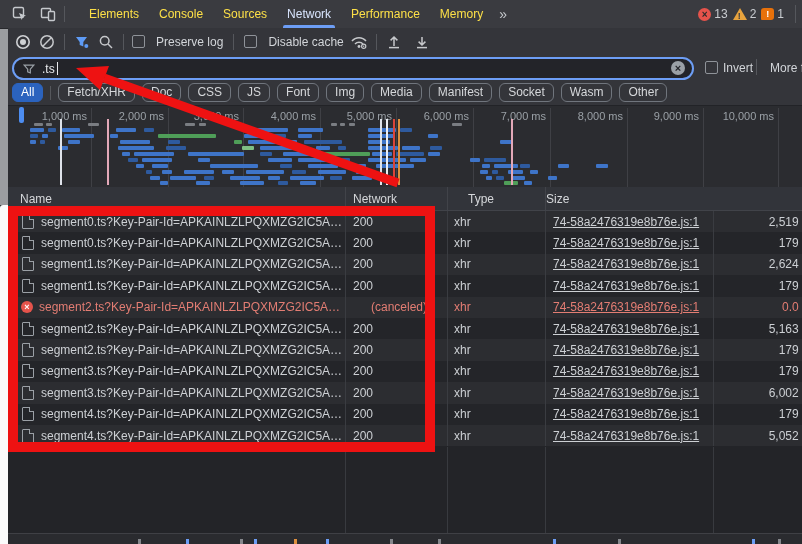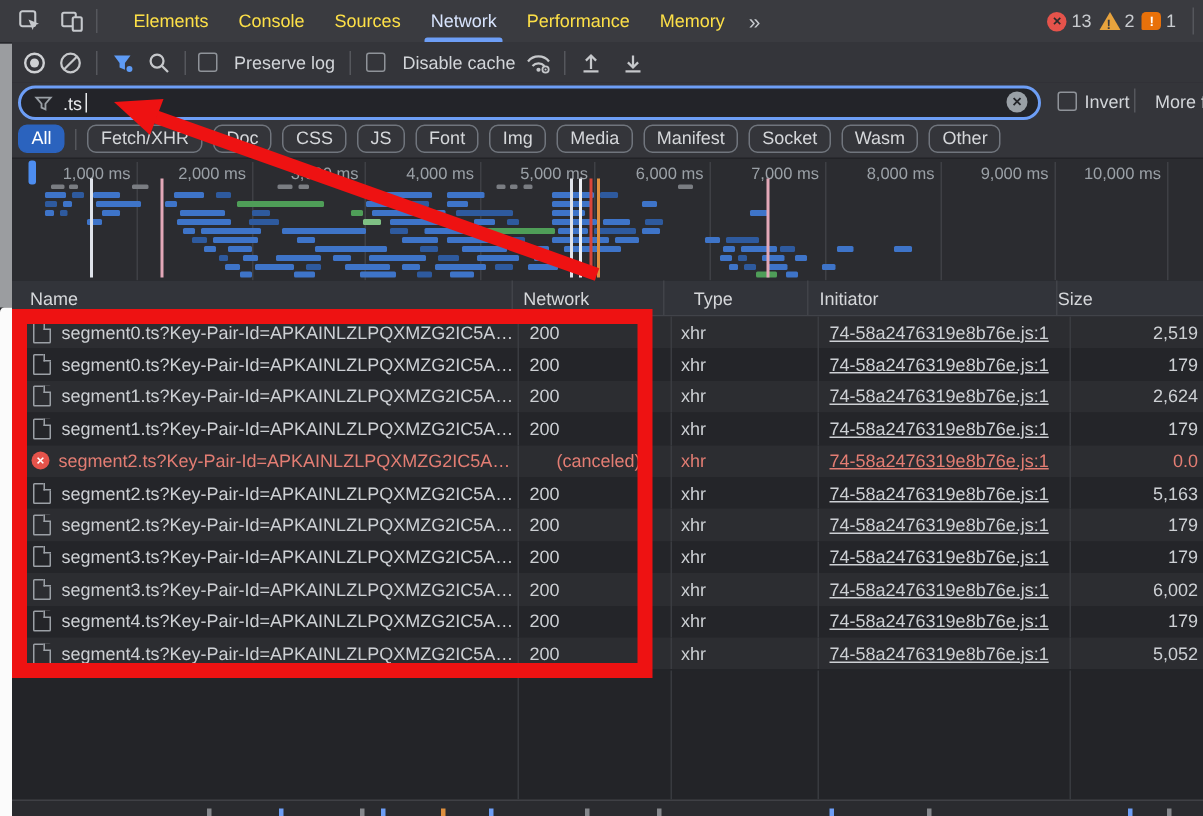--- a/index.html
+++ b/index.html
@@ -369,23 +369,20 @@
 <div class="abs" id="thead">
     <div class="hcell" style="width: 337px;">
       <span style="margin-left: 12px;">Name</span>
     </div>
     <div class="hcell" style="width: 102px;">
       <span style="margin-left: 7px;">Network</span>
     </div>
     <div class="hcell" style="width: 98px;">
       <span style="margin-left: 20px;">Type</span>
     </div>
-    <div class="hcell" style="width: 168px;">
-      <span style="margin-left: 7px;">Initiator</span>
-    </div>
     <div class="hcell" style="width: 99px;">
       <span style="margin-left: 0px;">Size</span>
     </div>
   </div>
 
 <div class="abs" id="rows">
     <div class="row odd" style="top: 0px;">
       <div class="cell name" style="width: 337px;">
         <div class="doc"></div>
         <span>segment0.ts?Key-Pair-Id=APKAINLZLPQXMZG2IC5A…</span>

